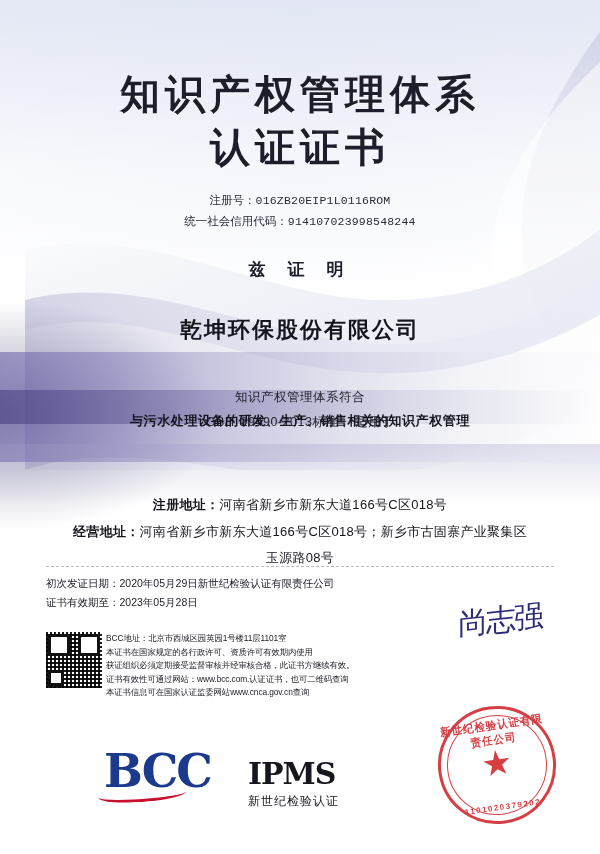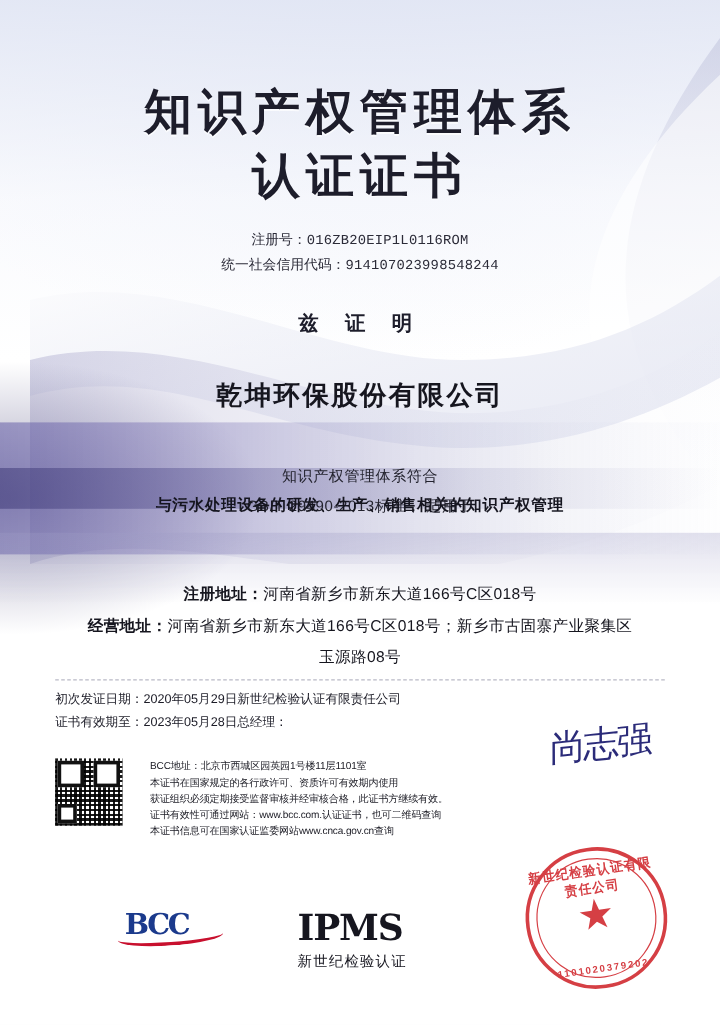--- a/index.html
+++ b/index.html
@@ -123,21 +123,21 @@
     top: 412px;
     text-align: center;
     font-size: 13px;
     font-weight: bold;
     color: #15151f;
     letter-spacing: .6px;
   }
   .addr {
     position: absolute;
     left: 34px; right: 34px;
-    top: 482px;
+    top: 492px;
     text-align: center;
     font-size: 13px;
     color: #16161f;
     line-height: 2.05;
     letter-spacing: .3px;
   }
   .addr b { font-weight: bold; }
   .divider {
     position:absolute;
     left: 46px; right: 46px;
@@ -165,21 +165,21 @@
     transform: rotate(-6deg) skewX(-6deg);
     letter-spacing: -2px;
     opacity: .92;
   }
   
   .legal-row {
     position:absolute;
     left: 46px; right: 40px;
     top: 632px;
     display:flex;
-    gap: 23px;
+    gap: 4px;
   }
   .qr {
     width: 56px; height: 56px; flex: 0 0 56px;
     background:
       repeating-linear-gradient(90deg,#1a1a1a 0 2px, #fff 2px 4px),
       repeating-linear-gradient(0deg,#1a1a1a 0 2px, #fff 2px 4px);
     background-blend-mode: multiply;
     position: relative;
   }
   .qr::before, .qr::after {
@@ -240,24 +240,24 @@
     left:0; right:0; bottom: 9px;
     text-align:center;
     font-size: 8px;
     font-weight: bold;
     color:#d0252b;
     letter-spacing: 1.5px;
   }
   
   .logo-bcc {
     position:absolute;
-    left: 104px; bottom: 70px;
+    left: 104px; bottom: 56px;
     font-family:"DejaVu Serif", serif;
     font-weight:bold;
-    font-size: 24px;
+    font-size: 46px;
     color:#1b3a8c;
     letter-spacing: -2px;
   }
   .logo-bcc::after{
     content:"";
     position:absolute;
     left:-6px; bottom:-4px; width: 88px; height: 12px;
     border-bottom: 3px solid #c8102e;
     border-radius: 0 0 60% 60%;
     transform: rotate(-4deg);
@@ -361,21 +361,20 @@
     <div class="left">
       <div>
         <span>初次发证日期：</span><span>2020年05月29日</span>
       </div>
       <div>
         <span>证书有效期至：</span><span>2023年05月28日</span>
       </div>
     </div>
     <div class="right">
       <div>新世纪检验认证有限责任公司</div>
-      <div>总经理：</div>
     </div>
   </div>
 
   <div class="sign">尚志强</div>
 
   <div class="legal-row">
     <div class="qr">
         <span class="bl"></span>
       </div>
     <div class="legal">

